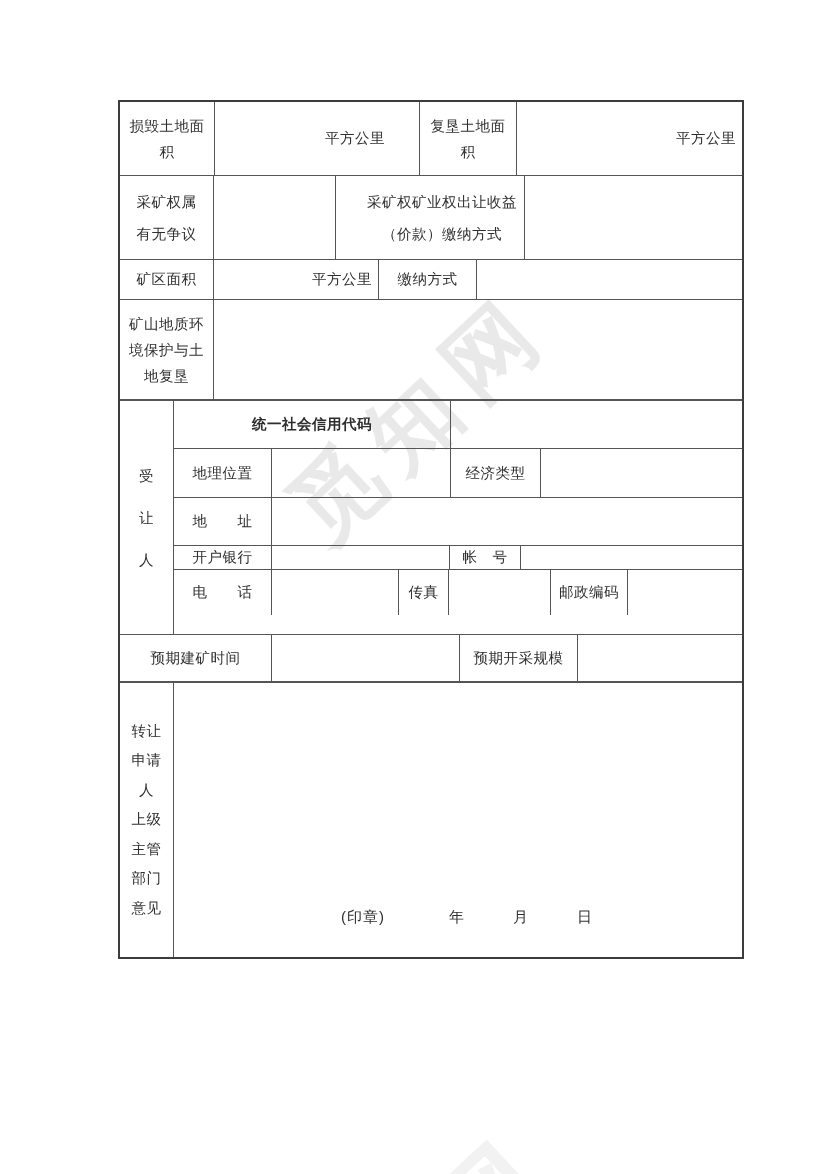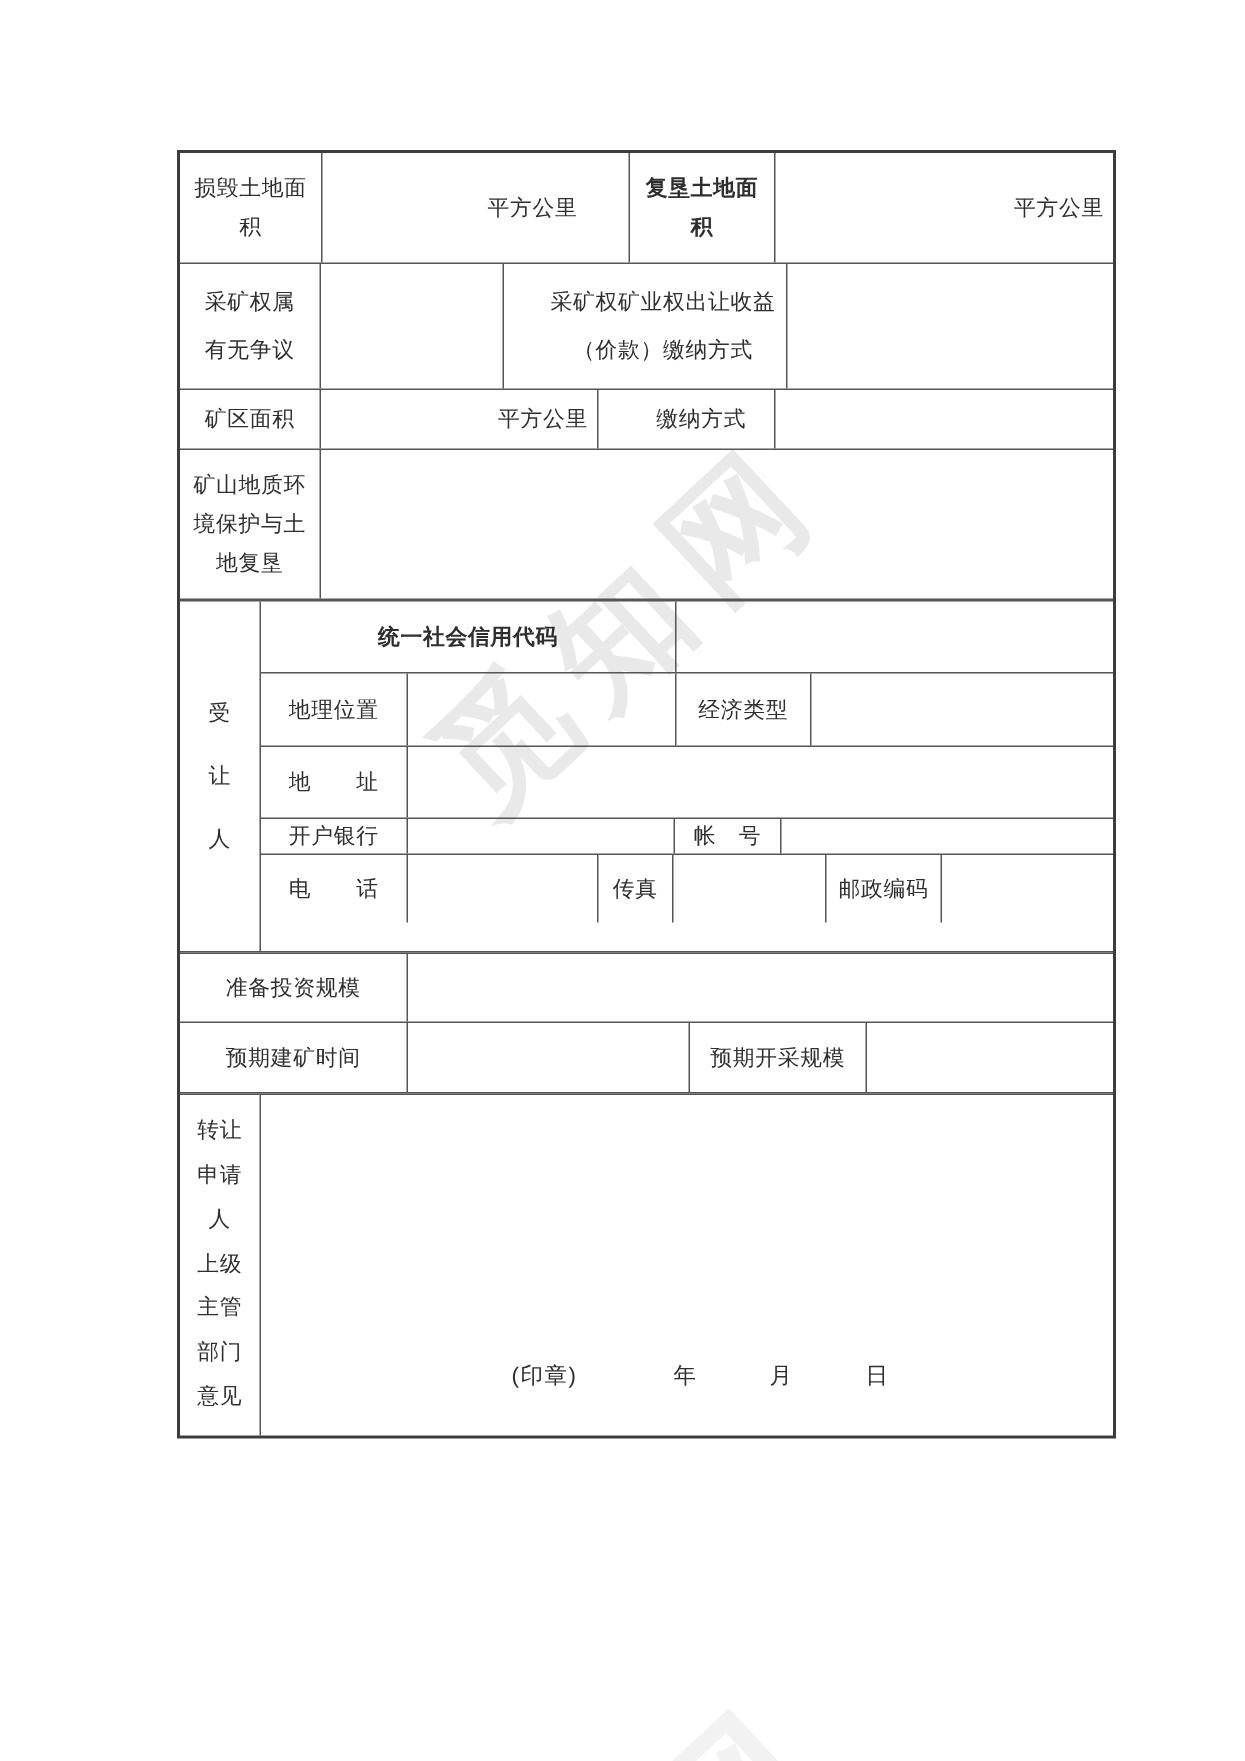--- a/index.html
+++ b/index.html
@@ -99,35 +99,35 @@
 
 <div class="wm" id="wm-main">觅知网</div>
 <div class="wm" id="wm-bottom">网</div>
 
 <div class="form-table">
 
   <div class="row" style="flex:0 0 74px;">
     <div class="cell lbl" style="width:95px;">损毁土地面
 积</div>
     <div class="cell unit-right" style="width:205px; padding-right:34px;">平方公里</div>
-    <div class="cell lbl" style="width:97px;font-weight:bold;">复垦土地面
+    <div class="cell lbl" style="width:97px;">复垦土地面
 积</div>
     <div class="cell grow unit-right" style="padding-right:6px;">平方公里</div>
   </div>
 
   <div class="row" style="flex:0 0 84px;gap:24px;">
     <div class="cell lbl lh32" style="width:94px;">采矿权属
 有无争议</div>
     <div class="cell" style="width:98px;"></div>
     <div class="cell lbl lh32" style="width:165px;">采矿权矿业权出让收益
 （价款）缴纳方式</div>
     <div class="cell grow"></div>
   </div>
 
-  <div class="row" style="flex:0 0 40px;gap:20px;">
+  <div class="row" style="flex:0 0 40px;">
     <div class="cell" style="width:94px;">矿区面积</div>
     <div class="cell unit-right" style="width:165px; padding-right:6px;">平方公里</div>
     <div class="cell" style="width:98px;">缴纳方式</div>
     <div class="cell grow"></div>
   </div>
 
   <div class="row" style="flex:0 0 100px;">
     <div class="cell lbl" style="width:94px;">矿山地质环
 境保护与土
 地复垦</div>
@@ -169,24 +169,20 @@
         <div class="cell" style="width:127px;"></div>
         <div class="cell" style="width:50px;">传真</div>
         <div class="cell" style="width:102px;"></div>
         <div class="cell" style="width:77px;">邮政编码</div>
         <div class="cell grow"></div>
       </div>
 
     </div>
   </div>
 
-  <div class="row section-top" style="flex:0 0 47px;">
-    <div class="cell" style="width:152px;">准备投资规模</div>
-    <div class="cell grow"></div>
-  </div>
 
   <div class="row" style="flex:0 0 47px;">
     <div class="cell" style="width:152px;">预期建矿时间</div>
     <div class="cell" style="width:188px;"></div>
     <div class="cell" style="width:118px;">预期开采规模</div>
     <div class="cell grow"></div>
   </div>
 
   <div class="row last section-top">
     <div class="cell vlbl vlbl2" style="width:54px;">转让

